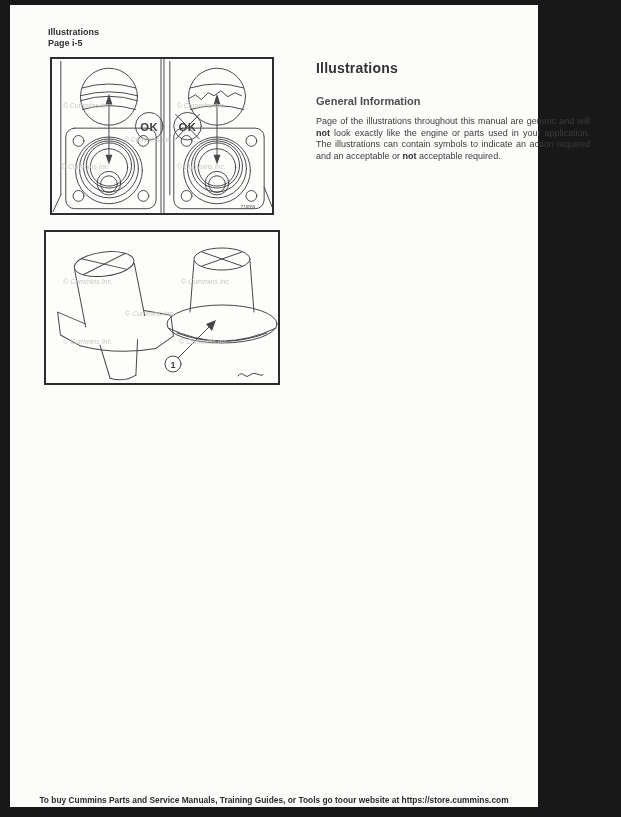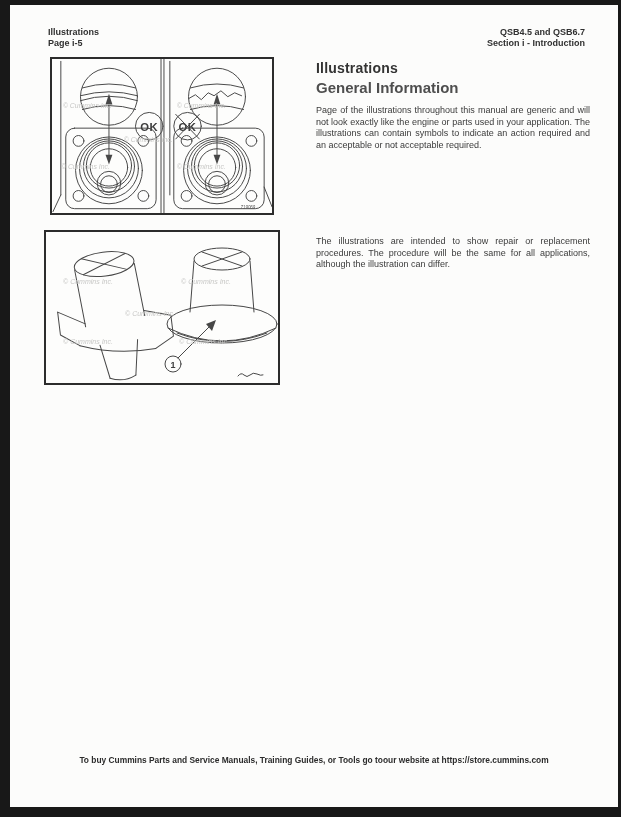--- a/index.html
+++ b/index.html
@@ -1,19 +1,19 @@
 <!DOCTYPE html>
 <html><head>
 <meta charset="utf-8">
 <style>
   * { margin:0; padding:0; box-sizing:border-box; }
   html,body { width:621px; height:817px; overflow:hidden; }
   body { background:#181818; font-family:"Liberation Sans","DejaVu Sans",sans-serif; position:relative; }
   .page {
-    position:absolute; left:10px; top:5px; width:608px; height:802px;
+    position:absolute; left:10px; top:5px; width:528px; height:802px;
     background:#fcfcfb; color:#383838;
   }
   .hdr { position:absolute; top:22px; font-size:9px; line-height:11px; font-weight:bold; color:#303030; }
   .hdr-left { left:38px; }
   .hdr-right { right:33px; text-align:right; }
 
   .figbox {
     position:absolute; border:2px solid #2c2c2c; background:#fdfdfc;
   }
   .figbox svg { display:block; width:100%; height:100%; }
@@ -25,44 +25,40 @@
   }
   svg .fillhead { fill:#474747; stroke:none; }
   svg text { stroke:none; }
   .okText { font-size:11.5px; font-weight:bold; fill:#3d3d3d; text-anchor:middle; letter-spacing:0.5px; }
   .wm { font-size:7px; font-style:italic; fill:#c7c7c5; text-anchor:middle; }
   .fignum { font-size:4.5px; fill:#5a5a5a; font-style:italic; }
   .callout { font-size:9px; fill:#3d3d3d; text-anchor:middle; font-weight:bold; }
 
   .textcol { position:absolute; left:306px; top:55px; width:274px; }
   .title { font-size:14px; font-weight:bold; color:#333; letter-spacing:0.2px; }
-  .subtitle { font-size:15px; font-weight:bold; color:#4e4e4e; margin-top:3px; }
+  .subtitle { font-size:11px; font-weight:bold; color:#4e4e4e; margin-top:19px; }
   .para { font-size:9px; line-height:11.6px; text-align:justify; color:#3b3b3b; margin-top:9px; }
-  .para b { font-weight:normal; color:#2e2e2e; }
+  .para b { font-weight:bold; color:#2e2e2e; }
   #para2 { position:absolute; left:306px; top:231px; width:274px; margin-top:0; }
 
   .footer {
-    position:absolute; left:0; right:0; top:750px; text-align:center;
+    position:absolute; left:0; right:0; top:790px; text-align:center;
     font-size:8.4px; font-weight:bold; color:#2c2c2c;
   }
 </style>
 </head>
 <body>
 
 <div class="page">
 
   <div class="hdr hdr-left">
     <div>Illustrations</div>
     <div>Page i-5</div>
   </div>
 
-  <div class="hdr hdr-right">
-    <div>QSB4.5 and QSB6.7</div>
-    <div>Section i - Introduction</div>
-  </div>
 
   <div class="figbox" id="fig1">
     <svg viewBox="0 0 224 156">
 
       <g>
         <line x1="9" y1="2" x2="9" y2="138"></line>
         <path d="M9,138 L1,155"></path>
         <circle cx="58" cy="38" r="29"></circle>
         <path d="M31,29 Q58,21 85,29"></path>
         <path d="M29,37 Q58,29 87,37"></path>
@@ -179,17 +175,16 @@
       <text class="wm" x="158" y="112">© Cummins Inc.</text>
     </svg>
   </div>
 
   <div class="textcol">
     <div class="title">Illustrations</div>
     <div class="subtitle">General Information</div>
     <p class="para"><span>Page of the illustrations throughout this manual are generic and will </span><b>not</b><span> look exactly like the engine or parts used in your application. The illustrations can contain symbols to indicate an action required and an acceptable or </span><b>not</b><span> acceptable required.</span></p>
   </div>
 
-  <p class="para" id="para2">The illustrations are intended to show repair or replacement procedures. The procedure will be the same for all applications, although the illustration can differ.</p>
 
   <div class="footer">To buy Cummins Parts and Service Manuals, Training Guides, or Tools go toour website at https://store.cummins.com</div>
 
 </div>
 
 </body></html>

